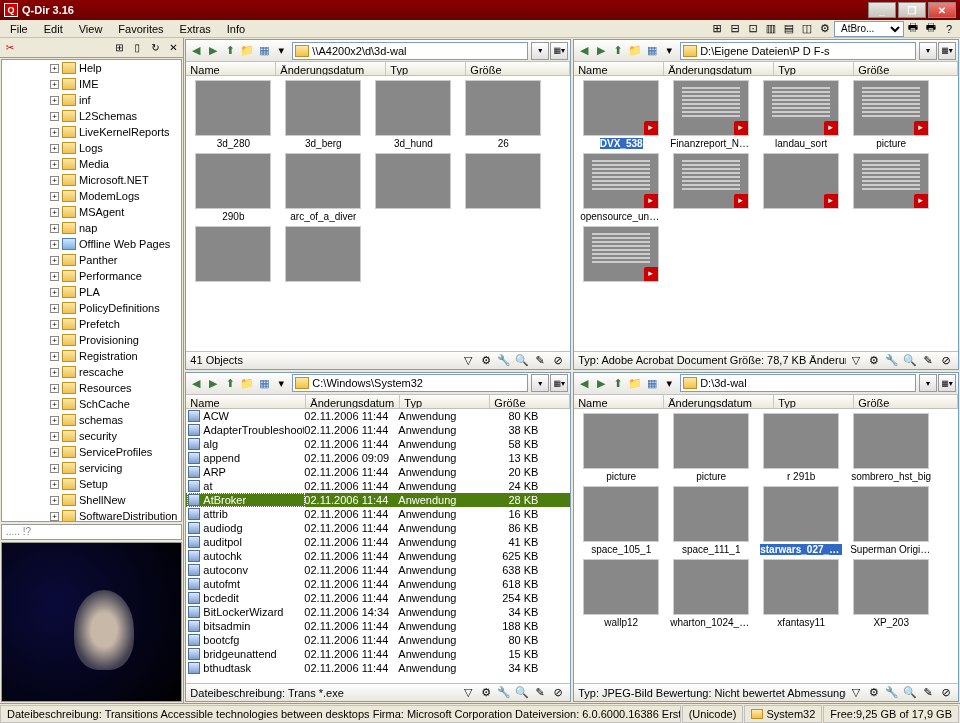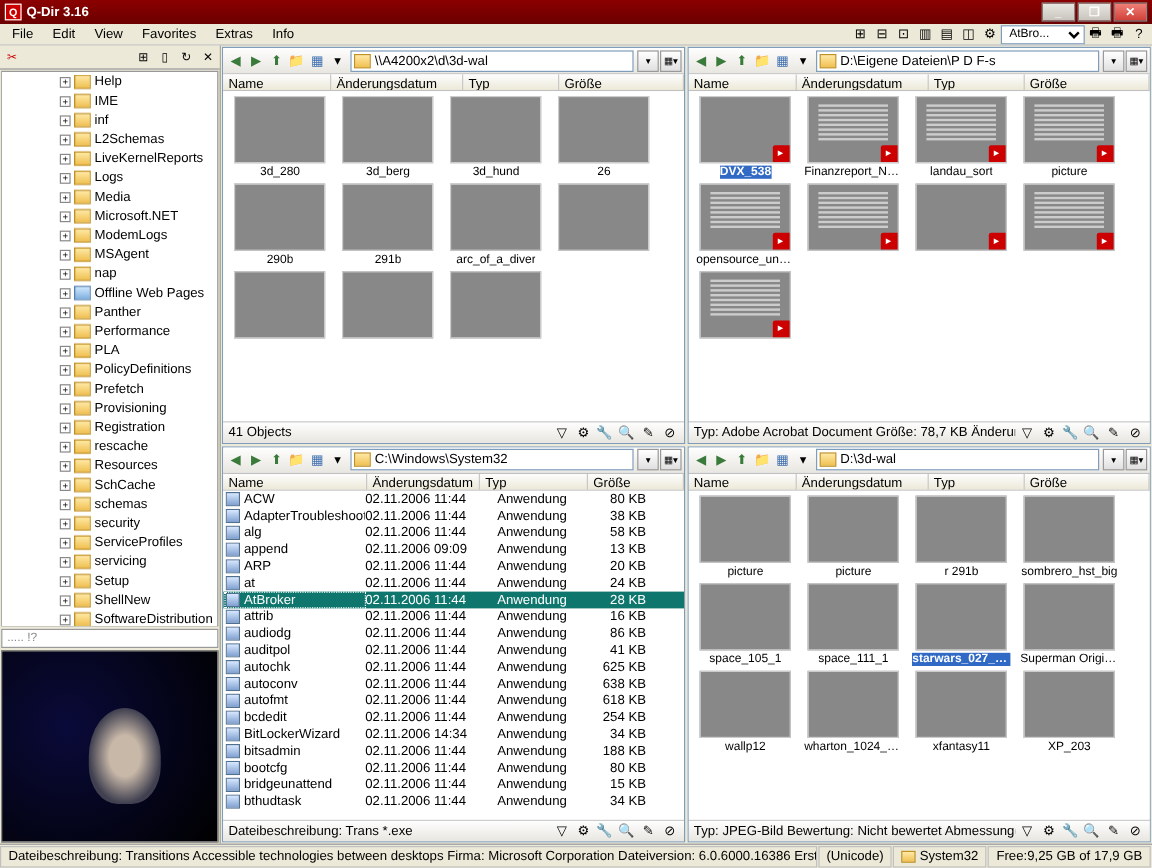--- a/index.html
+++ b/index.html
@@ -53,25 +53,25 @@
 .thumbs { display:flex; flex-wrap:wrap; padding:4px; gap:4px; align-content:flex-start; }
 .thumb { width:86px; display:flex; flex-direction:column; align-items:center; cursor:pointer; }
 .thumb .img { width:76px; height:56px; border:1px solid #ccc; background:#888; position:relative; overflow:hidden; }
 .thumb .cap { font-size:10px; text-align:center; margin-top:2px; max-width:82px; overflow:hidden; white-space:nowrap; text-overflow:ellipsis; }
 .thumb.sel .cap { background:#316ac5; color:#fff;font-weight:bold; }
 .thumb .pdf { position:absolute; right:-2px; bottom:-2px; width:16px; height:16px; background:#c00; border-radius:2px; }
 .thumb .pdf::after { content:"▸"; color:#fff; font-size:9px; position:absolute; left:4px; top:1px; }
 
 .details { font-size:11px; }
 .details .row { display:flex; height:14px; align-items:center; padding:0 2px; cursor:pointer; }
-.details .row.sel { background:#0f766e; color:#fff; }
+.details .row.sel { background:#4d7c0f; color:#fff; }
 .details .row.sel .c1 { outline:1px dotted #fff; }
 .details .c1 { width:116px; display:flex; align-items:center; overflow:hidden; }
 .details .c2 { width:94px; }
-.details .c3 { width:90px;text-align:center; }
+.details .c3 { width:90px; }
 .details .c4 { width:56px; text-align:right; padding-right:6px; }
 .details .appico { width:12px; height:12px; background:linear-gradient(#d8e8ff,#80a0d0); border:1px solid #507090; margin-right:3px; flex-shrink:0; }
 
 .panestat { height:18px; background:linear-gradient(#fefefe,#e8e6e0); border-top:1px solid #c0c0c0; display:flex; align-items:center; padding:0 4px; font-size:10px; gap:2px; }
 .panestat .txt { flex:1; overflow:hidden; white-space:nowrap; }
 .panestat .sbtn { width:16px; height:16px; border:1px solid transparent; cursor:pointer; display:flex; align-items:center; justify-content:center; }
 
 .statusbar { height:20px; background:#ece9d8; border-top:1px solid #999; display:flex; align-items:center; font-size:10px; }
 .statusbar .cell { border:1px solid #c0c0c0; padding:2px 6px; height:18px; display:flex; align-items:center; margin-right:1px; }
 .statusbar .cell.main { flex:1; overflow:hidden; white-space:nowrap; }
@@ -330,24 +330,20 @@
               </div>
               <div class="thumb">
                 <div class="img bg-dark"></div>
                 <div class="cap">26</div>
               </div>
               <div class="thumb">
                 <div class="img bg-space"></div>
                 <div class="cap">290b</div>
               </div>
               <div class="thumb">
-                <div class="img bg-sunset"></div>
-                <div class="cap">291b</div>
-              </div>
-              <div class="thumb">
                 <div class="img bg-dark"></div>
                 <div class="cap">arc_of_a_diver</div>
               </div>
               <div class="thumb">
                 <div class="img bg-neb"></div>
                 <div class="cap"></div>
               </div>
               <div class="thumb">
                 <div class="img bg-earth"></div>
                 <div class="cap"></div>

